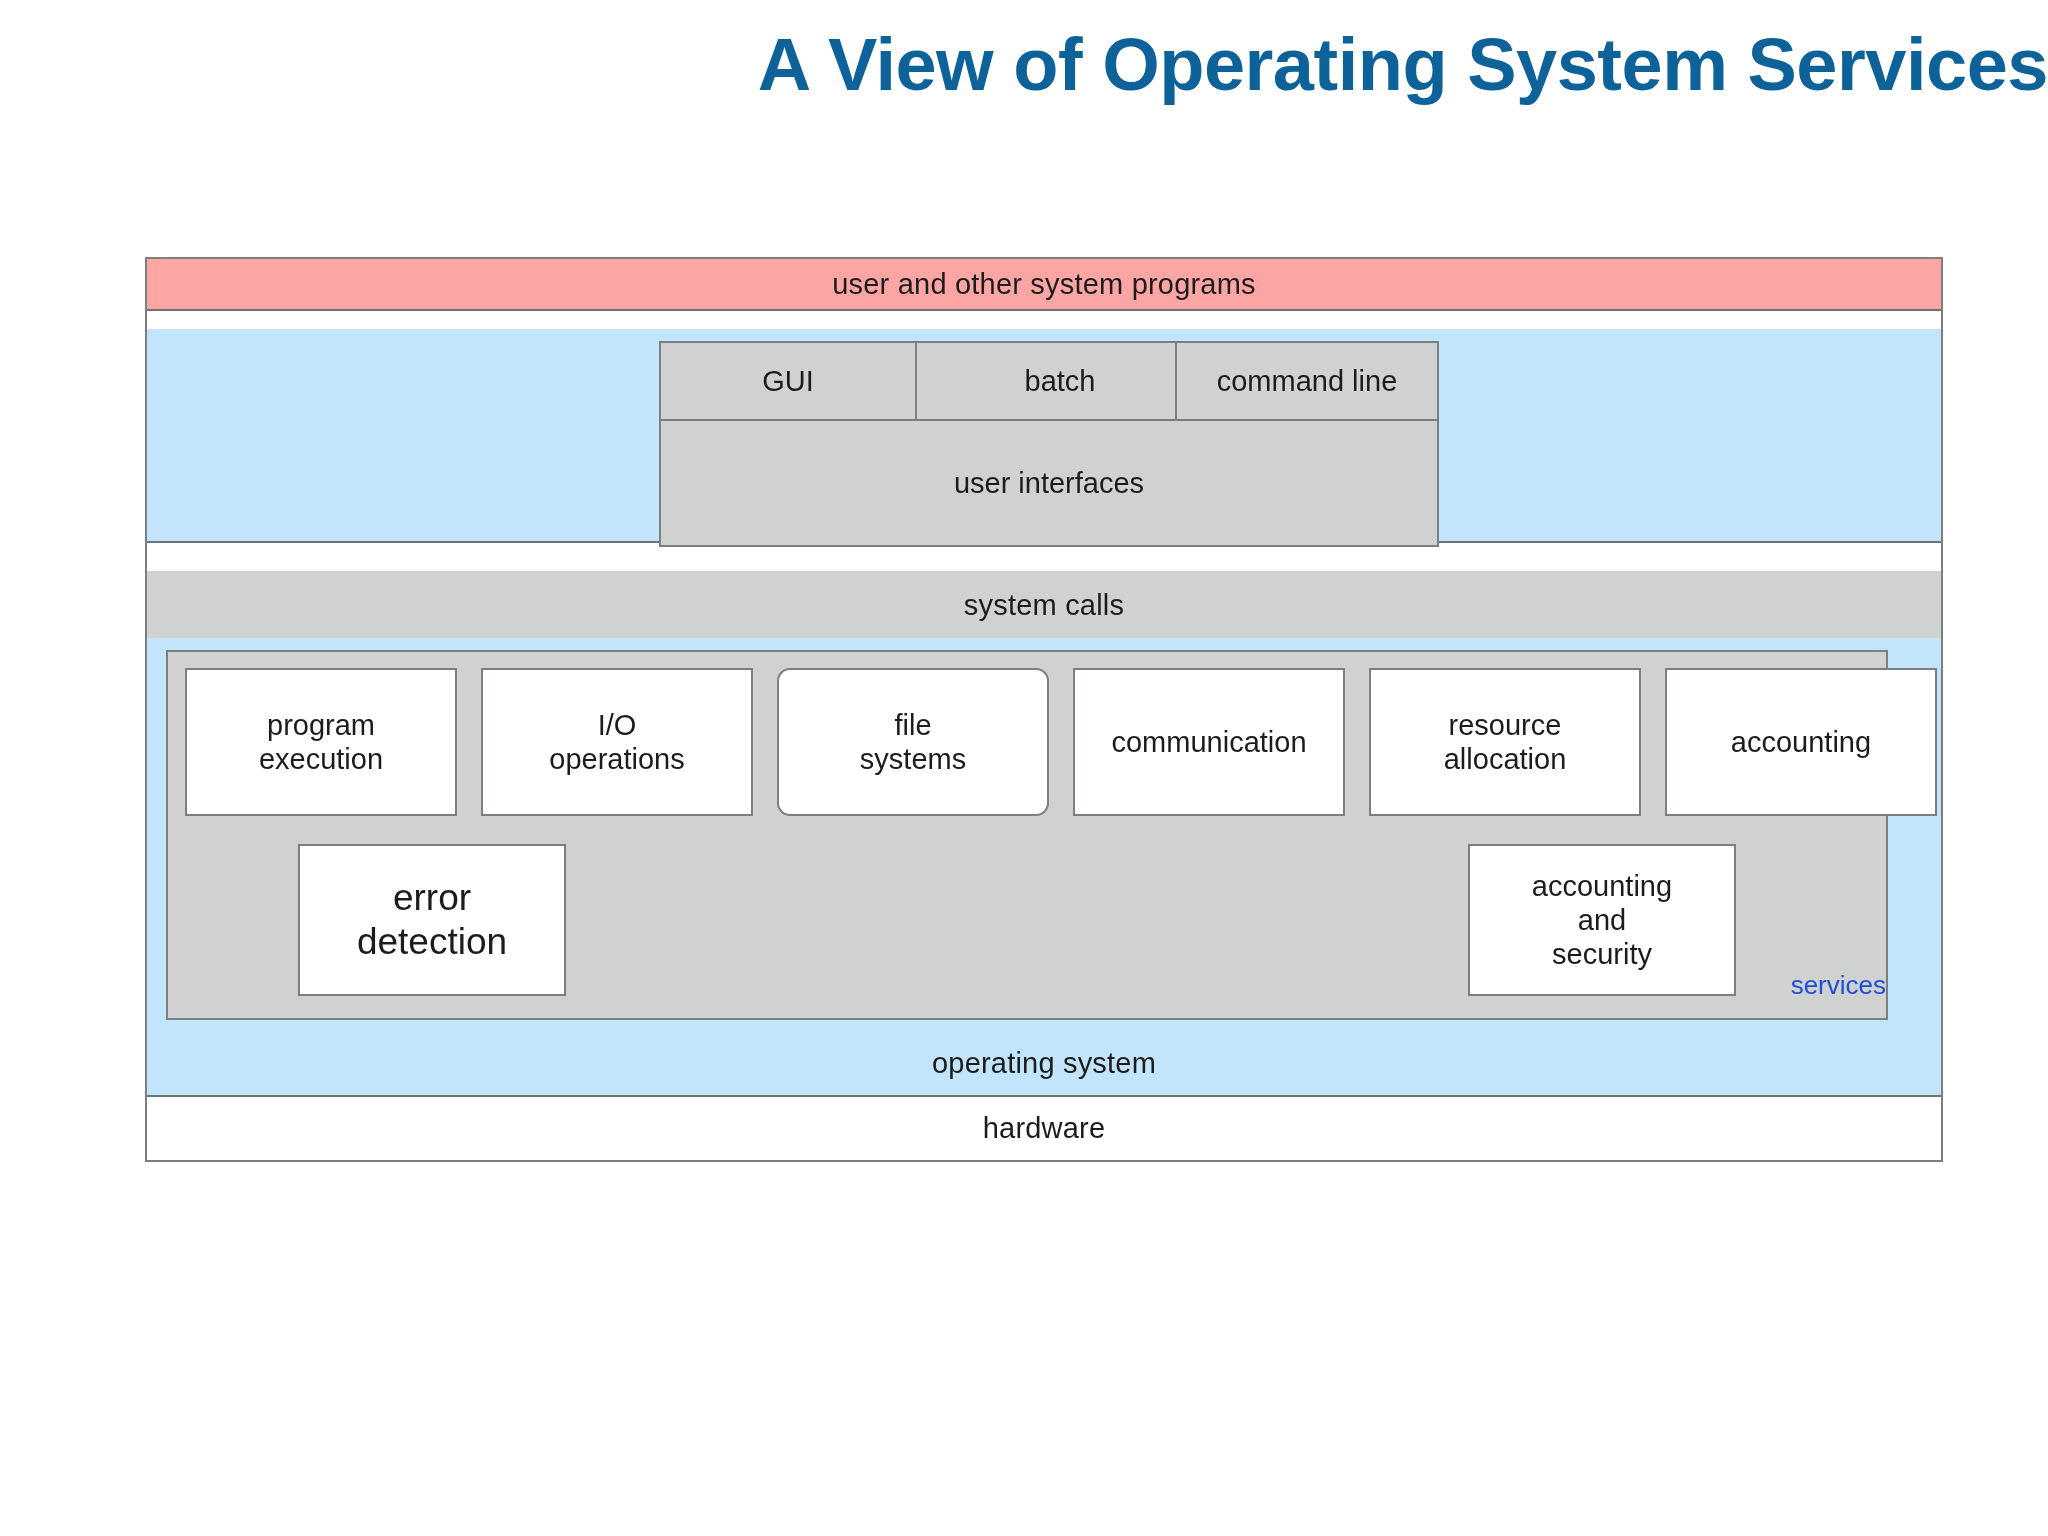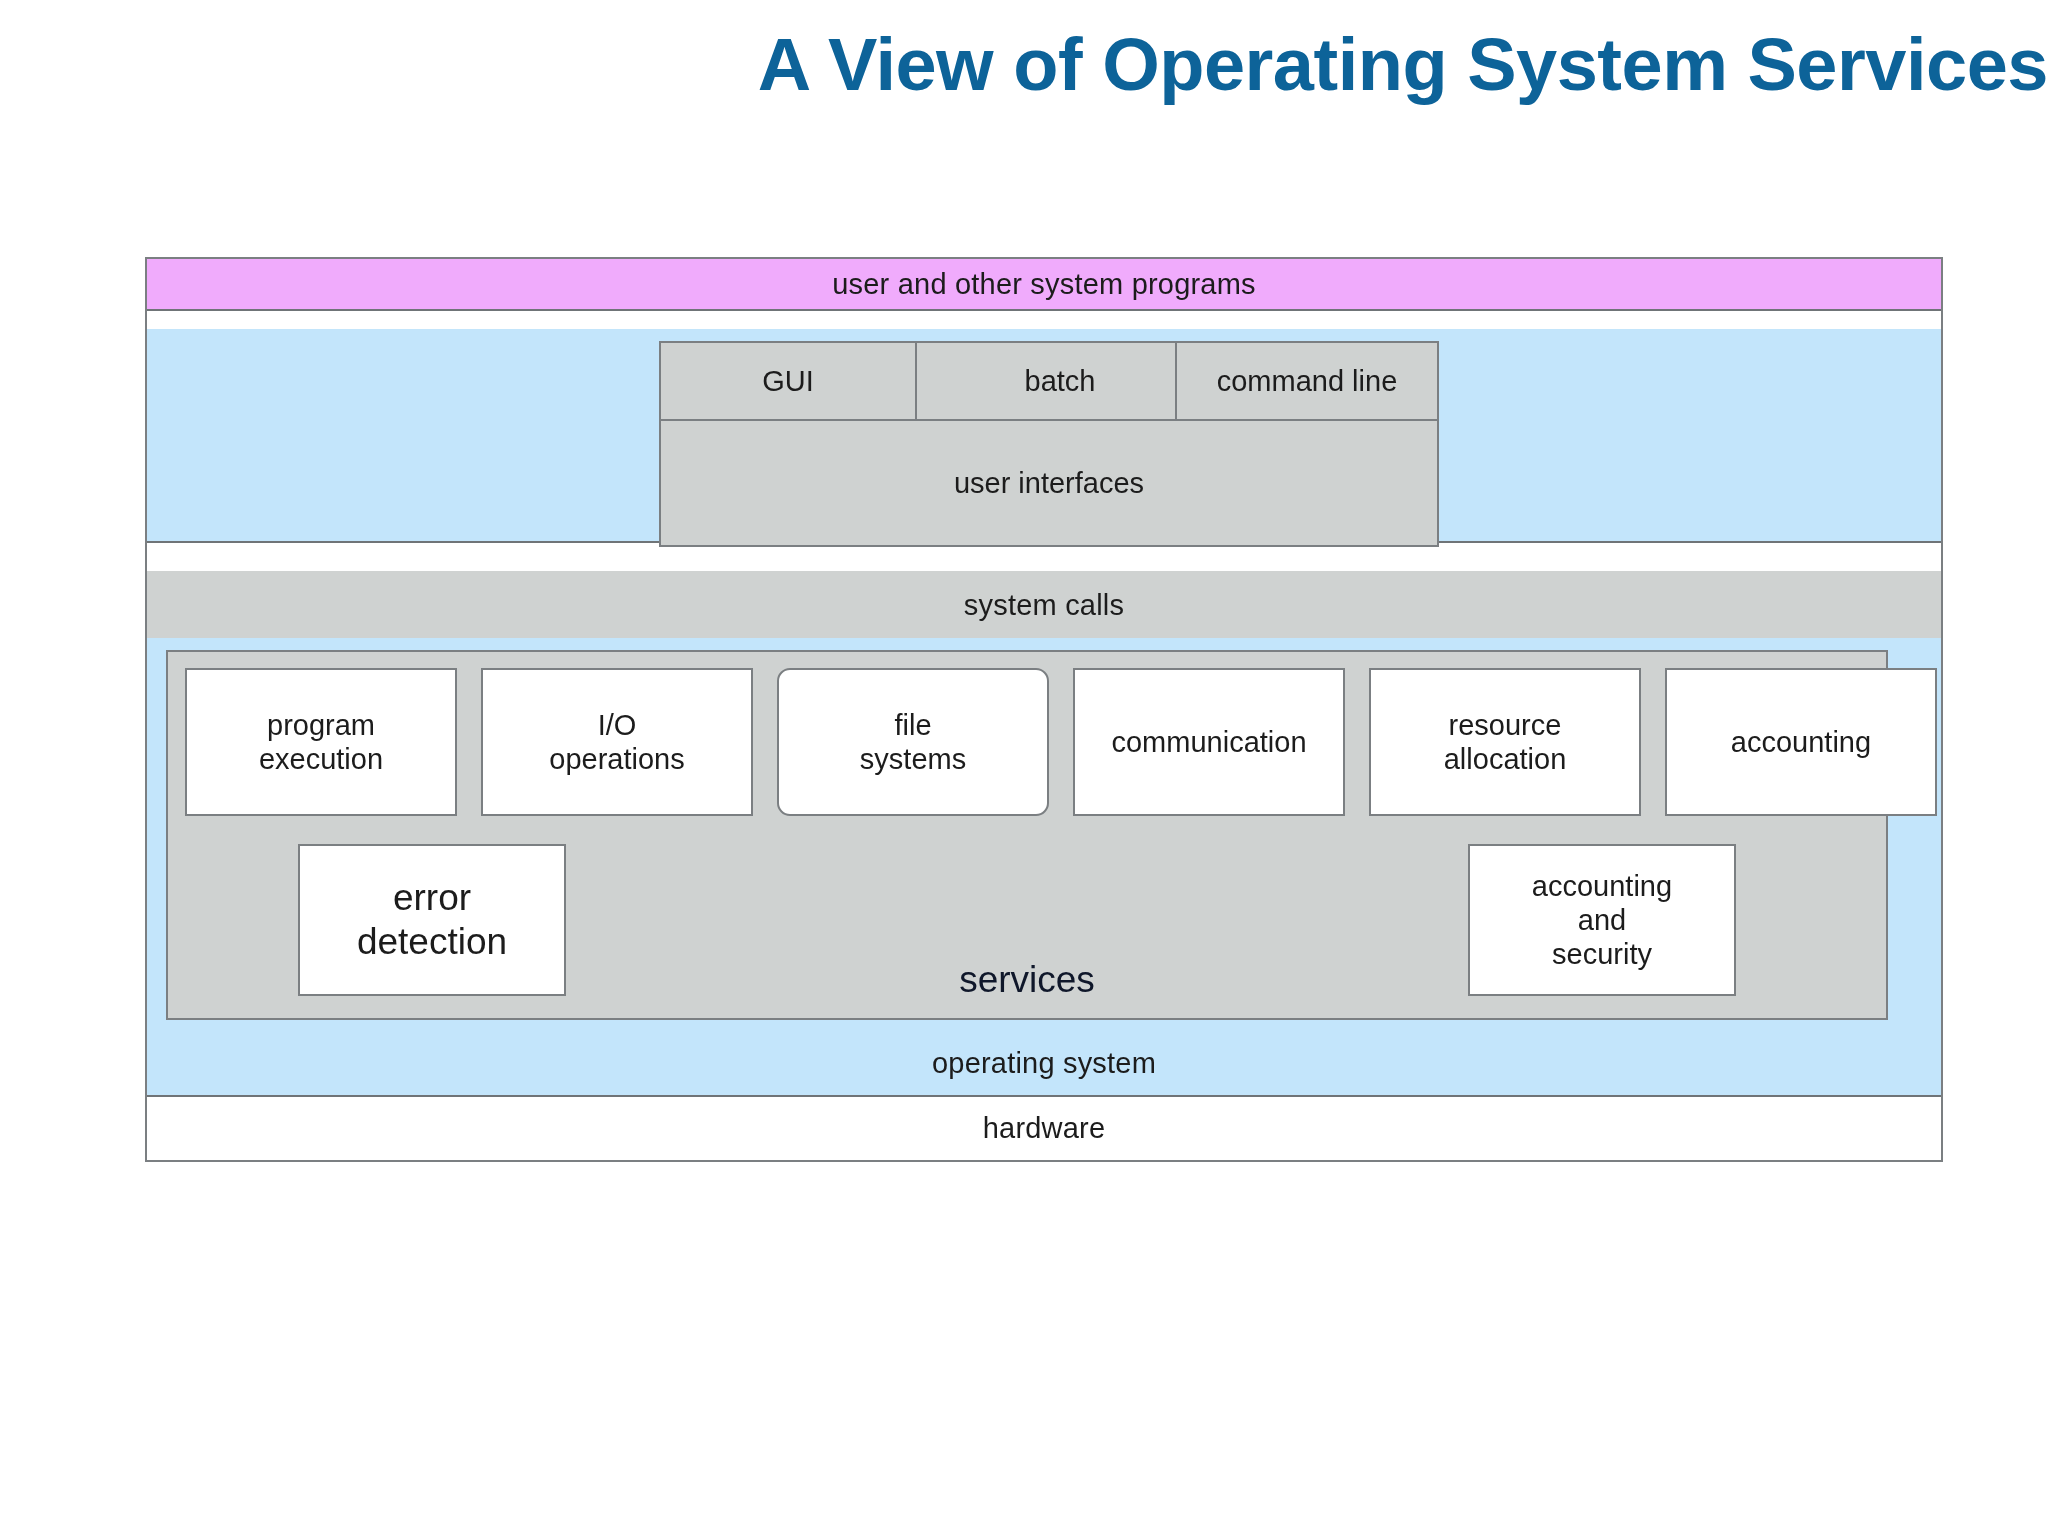--- a/index.html
+++ b/index.html
@@ -55,21 +55,21 @@
     font-size: 29px;
     color: #1c1c1c;
     letter-spacing: 0.2px;
     white-space: nowrap;
   }
 
   
   .band-user-programs {
     top: 0;
     height: 52px;
-    background: #f0abfc;
+    background: #fca5a5;
     border-bottom: 2px solid #6f7477;
   }
 
   
   .band-ui-zone {
     top: 70px;
     height: 214px;
     background: #c3e5fb;
     border-bottom: 2px solid #6f7477;
     display: block;
@@ -157,23 +157,23 @@
     background: #cfd2d1;
     border: 2px solid #7b7f82;
     box-sizing: border-box;
   }
 
   .services-label {
     position: absolute;
     left: 0;
     right: 0;
     bottom: 17px;
-    text-align: center;
-    font-size: 37px;
-    color: #0f172a;
+    text-align: right;
+    font-size: 26px;
+    color: #1d4ed8;
   }
 
   
   .services-row-top {
     position: absolute;
     left: 17px;
     top: 16px;
     display: flex;
     gap: 24px;
   }

